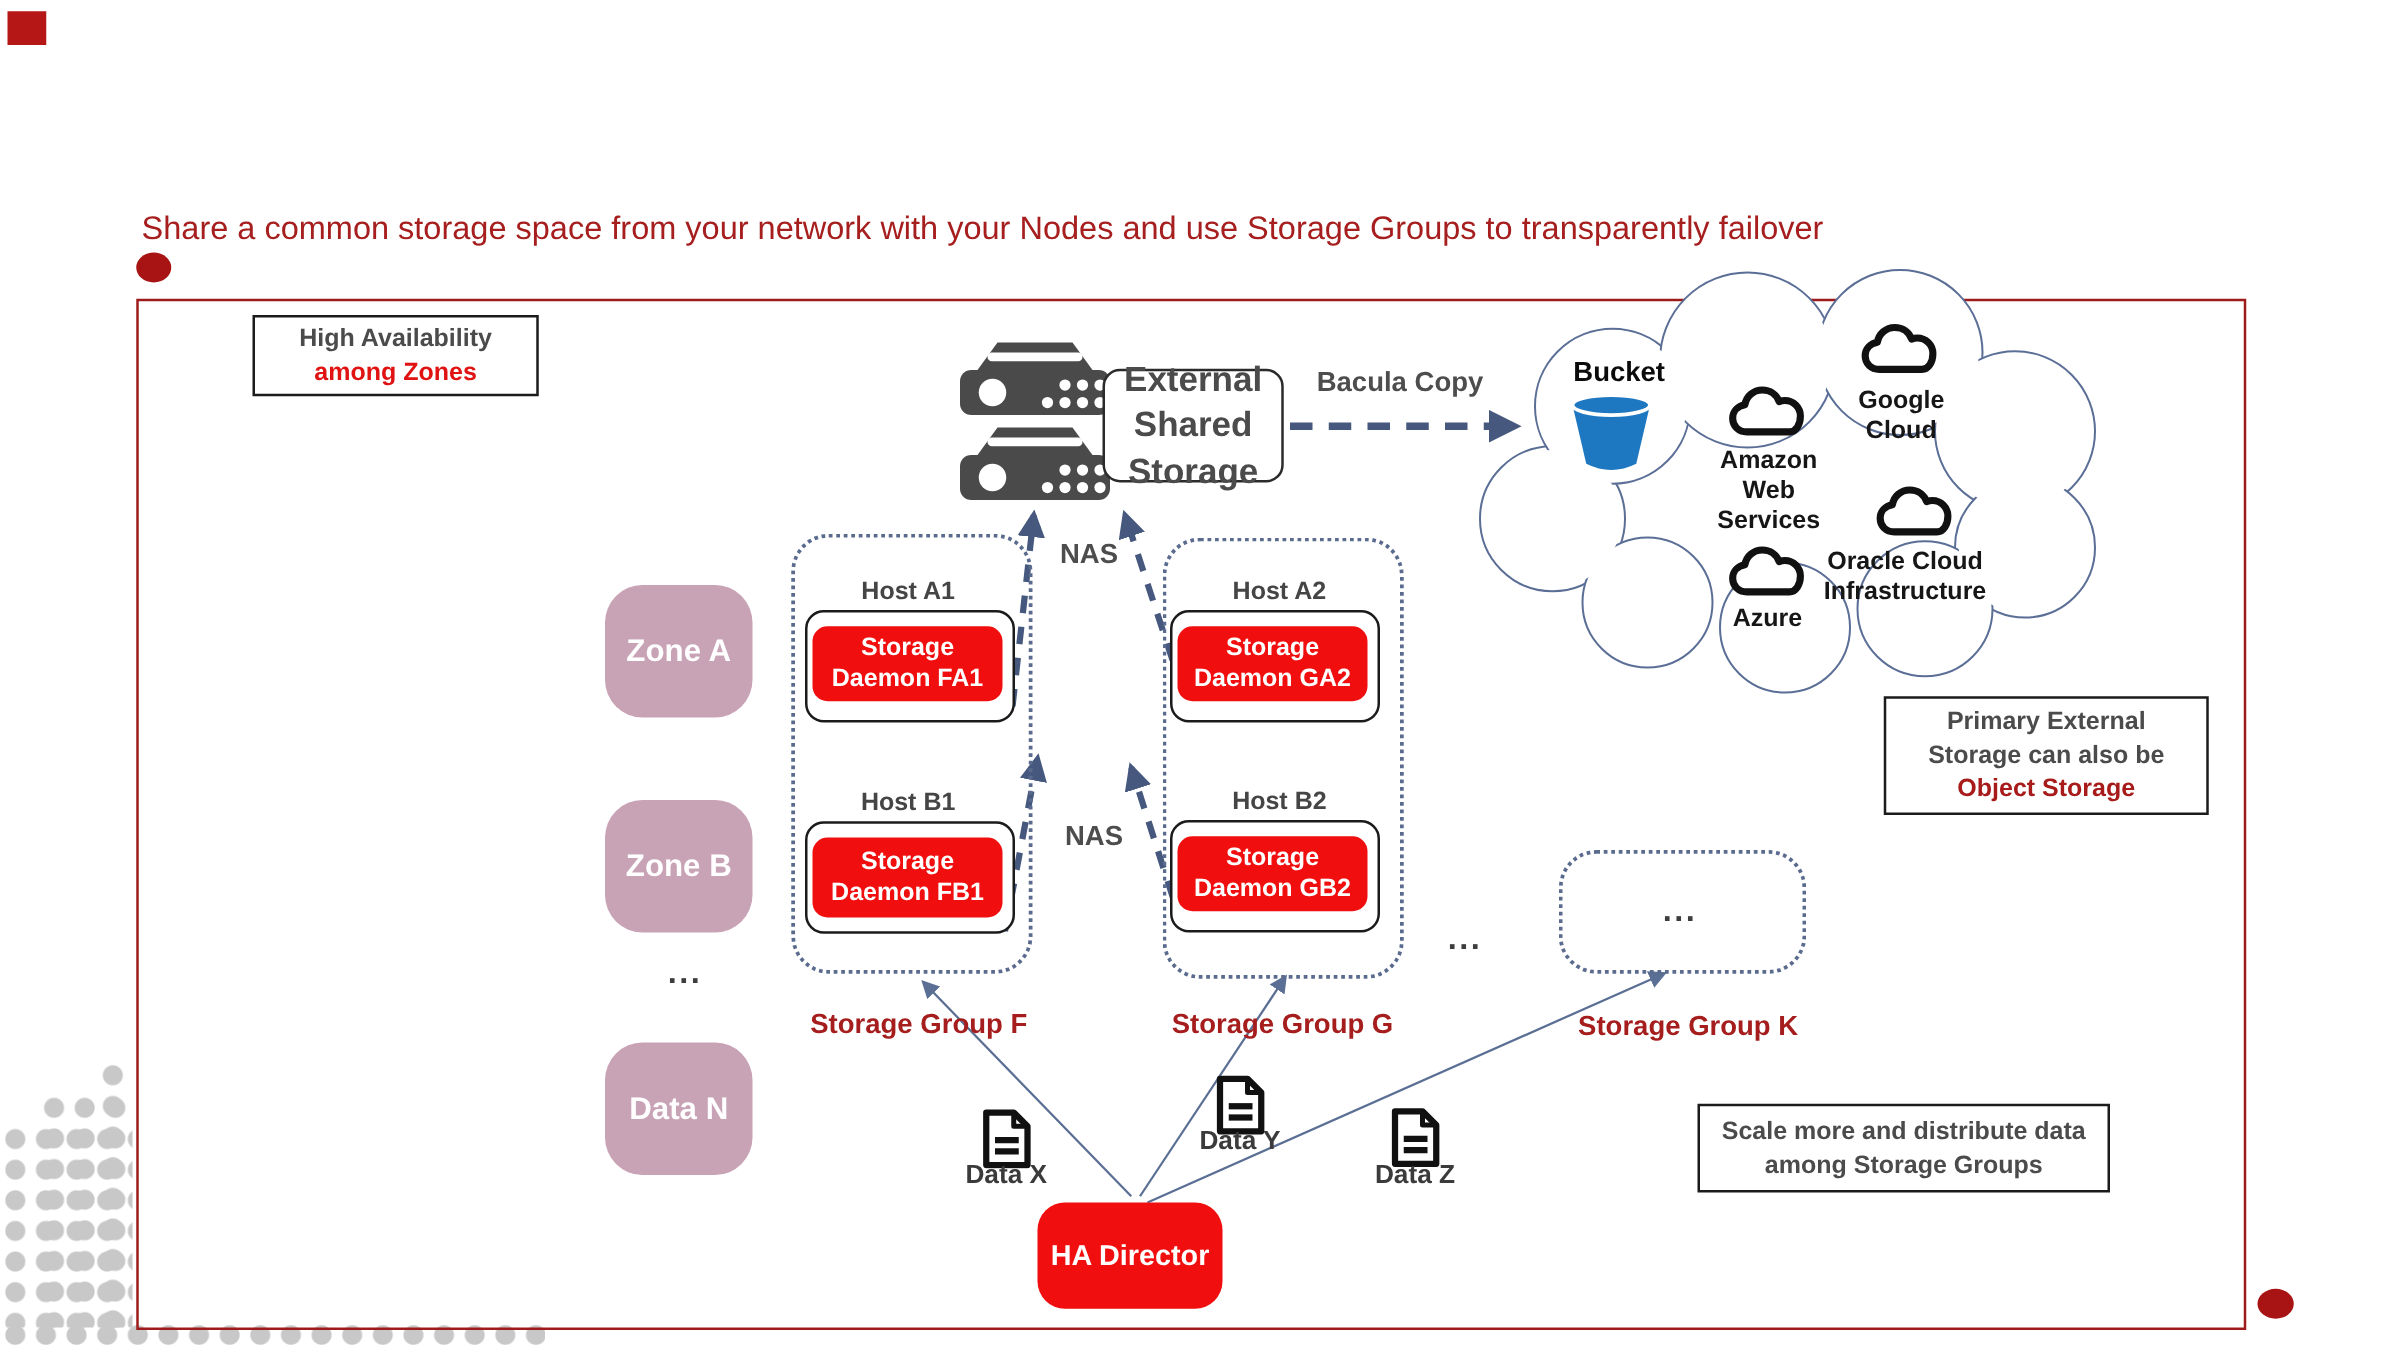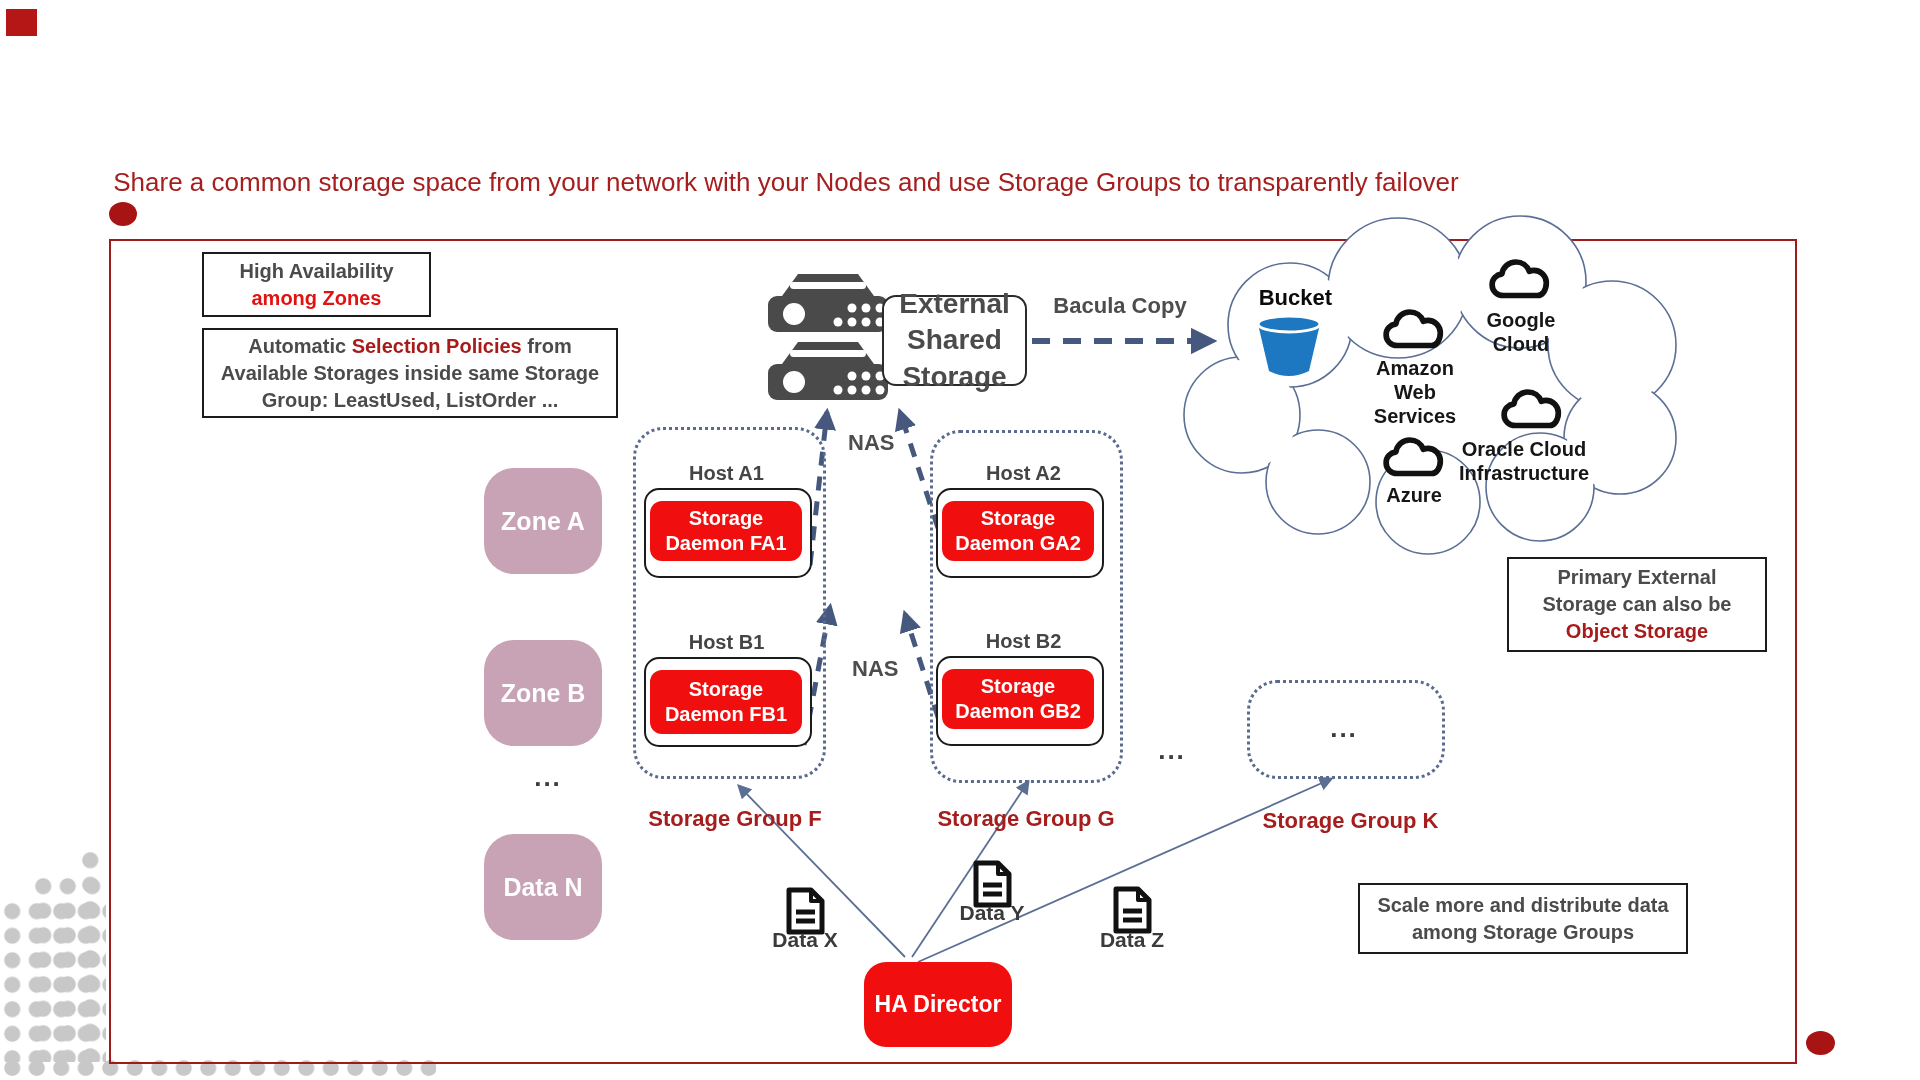--- a/index.html
+++ b/index.html
@@ -28,21 +28,21 @@
   .daemon{background:#F10E0E;border-radius:12px;color:#fff;font-weight:700;font-size:20px;
           display:flex;align-items:center;justify-content:center;text-align:center;line-height:1.25;}
   .group-label{color:#A51D1D;font-weight:700;font-size:22px;text-align:center;}
   .nas-label{color:#4d4d4d;font-weight:700;font-size:22px;}
   .ellipsis{color:#3D3D3D;font-weight:700;font-size:26px;letter-spacing:2px;}
   .data-label{color:#3b3b3b;font-weight:700;font-size:21px;text-align:center;}
   .provider-label{color:#161616;font-weight:700;font-size:20px;text-align:center;line-height:1.2;}
   .bucket-label{color:#0b0b0b;font-weight:700;font-size:22px;text-align:right;}
   .copy-label{color:#4d4d4d;font-weight:700;font-size:22px;}
   .director{background:#F10E0E;border-radius:22px;color:#fff;font-weight:700;font-size:23px;
-            display:flex;align-items:center;justify-content:center;margin-left:34px;}
+            display:flex;align-items:center;justify-content:center;}
   .ext-storage{border:2px solid #2b2b2b;border-radius:14px;background:#fff;color:#4B4B4B;
                font-weight:700;font-size:28px;display:flex;align-items:center;justify-content:center;
                text-align:center;line-height:1.3;}
   .dots{background-image:radial-gradient(circle,#C8C8C8 7.5px,rgba(0,0,0,0) 8.5px);
         background-size:24.5px 24.5px;}
   .red-dot{background:#A81414;border-radius:50%;}
   .corner{background:#B51717;}
 </style>
 </head>
 <body>
@@ -107,25 +107,20 @@
       <path d="M938,528 L900,412" marker-end="url(#ah-slate)"></path>
       <path d="M946,742 L905,614" marker-end="url(#ah-slate)"></path>
     </g>
 
     <path d="M1032,341 L1212,341" stroke="#46587E" stroke-width="6" stroke-dasharray="18 13" fill="none" marker-end="url(#ah-slate)"></path>
   </svg>
 
   <div class="abs z2 note" style="left:202px;top:252px;width:225px;height:61px;font-size:20px;">
     <div>High Availability</div>
     <div class="red-strong">among Zones</div>
-  </div>
-  <div class="abs z2 note" style="left:202px;top:328px;width:404px;height:86px;font-size:20px;padding:0 4px;">
-    <div>
-      <span>Automatic </span><span class="crimson">Selection Policies</span><span> from Available Storages inside same Storage Group: LeastUsed, ListOrder ...</span>
-    </div>
   </div>
 
   <svg class="abs z2" style="left:768px;top:270px;" width="120" height="130" viewBox="0 0 120 130">
     <g fill="#4a4a4a">
       <path d="M14,26 L30,4 H90 L106,26 Z"></path>
       <rect x="0" y="26" width="120" height="36" rx="9"></rect>
     </g>
     <rect x="22" y="12" width="76" height="7" rx="3.5" fill="#fff"></rect>
     <circle cx="26" cy="44" r="11" fill="#fff"></circle>
     <g fill="#fff">

